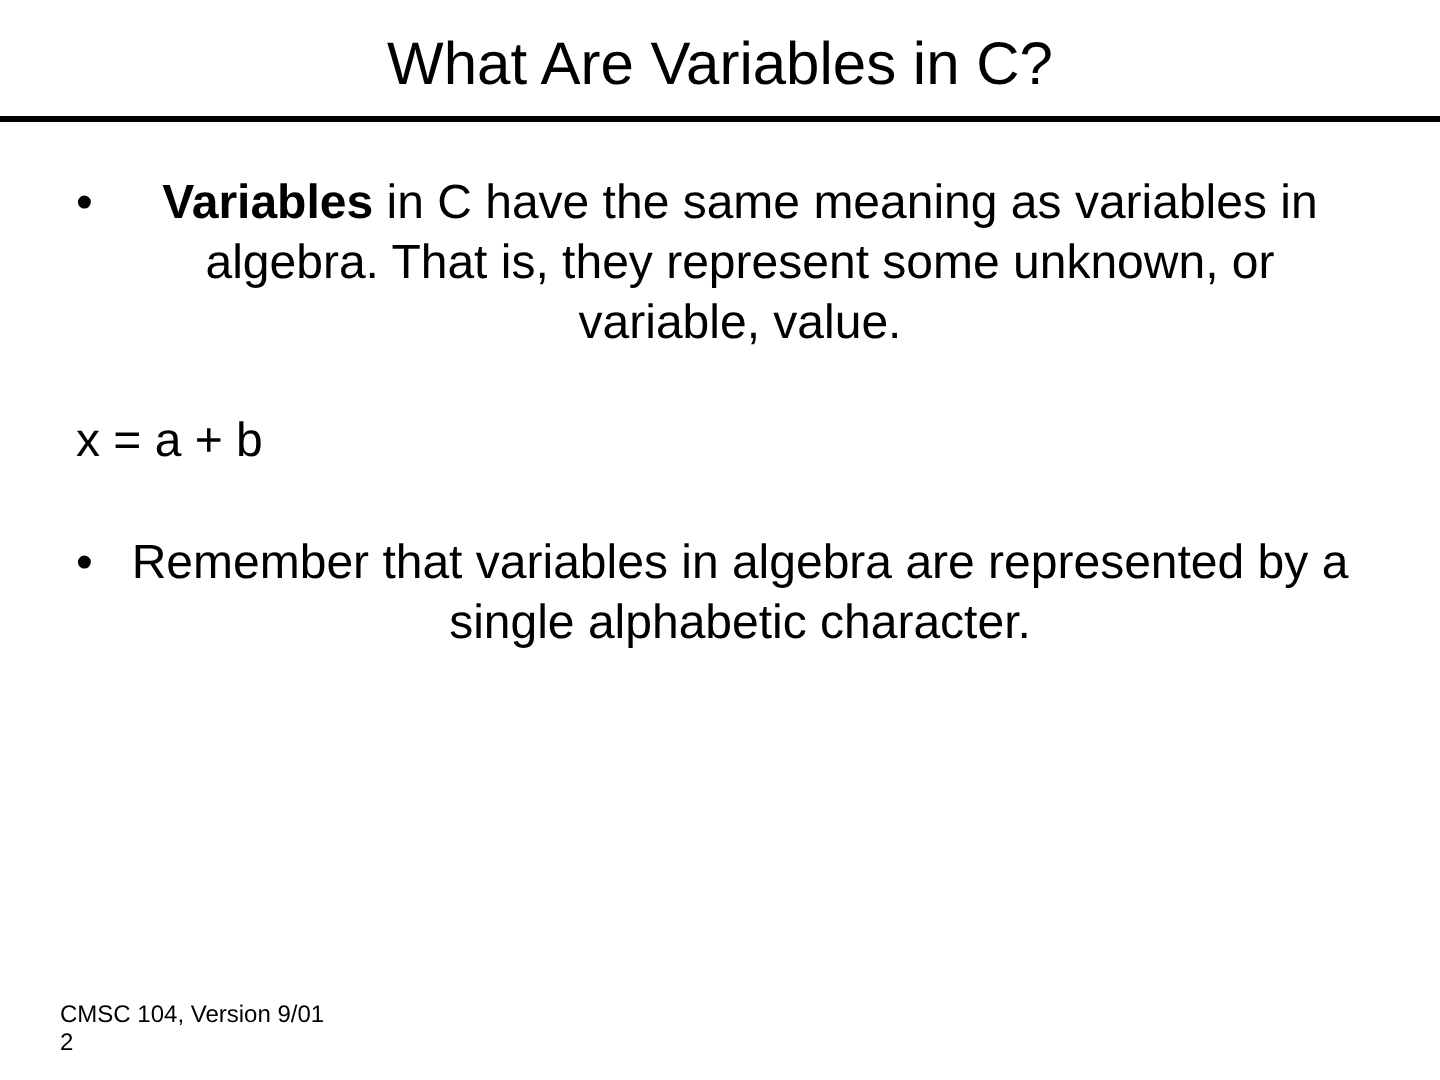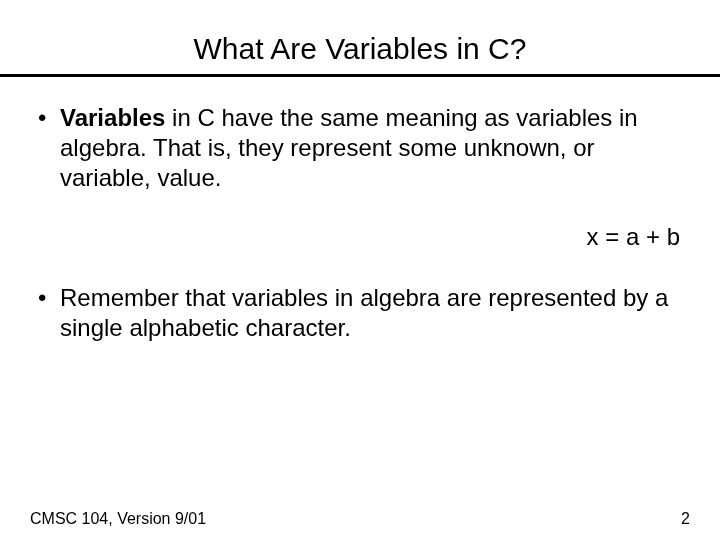--- a/index.html
+++ b/index.html
@@ -8,21 +8,21 @@
     height: 540px;
     background: #fff;
     font-family: Arial, Helvetica, sans-serif;
     color: #000;
     position: relative;
     overflow: hidden;
   }
   .slide {
     width: 100%;
     height: 100%;
-    padding: 28px 30px 0 30px;
+    padding: 12px 30px 0 30px;
     position: relative;
   }
   .title {
     font-size: 30px;
     font-weight: 400;
     text-align: center;
     margin-top: 4px;
     margin-bottom: 8px;
   }
   .rule {
@@ -37,37 +37,38 @@
   }
   .bullet {
     display: flex;
     margin-bottom: 28px;
   }
   .bullet .dot {
     flex: 0 0 auto;
     width: 22px;
     font-size: 24px;
   }
-  .bullet .txt { flex: 1 1 auto; }
+  .bullet .txt { flex: 1 1 auto; text-align: center; }
   .bold { font-weight: 700; }
   .eq {
-    text-align: right;
+    text-align: left;
     font-size: 24px;
     line-height: 1.35;
     margin: 8px 0 30px 0;
   }
   .footer {
     position: absolute;
     bottom: 12px;
     left: 30px;
     right: 30px;
     display: flex;
     justify-content: space-between;
-    font-size: 16px;
+    font-size: 12px;
     color: #000;
+    flex-direction: column;
   }
 </style>
 </head>
 <body>
 
 <div class="slide">
 
   <h1 class="title">What Are Variables in C?</h1>
   <hr class="rule">
 

